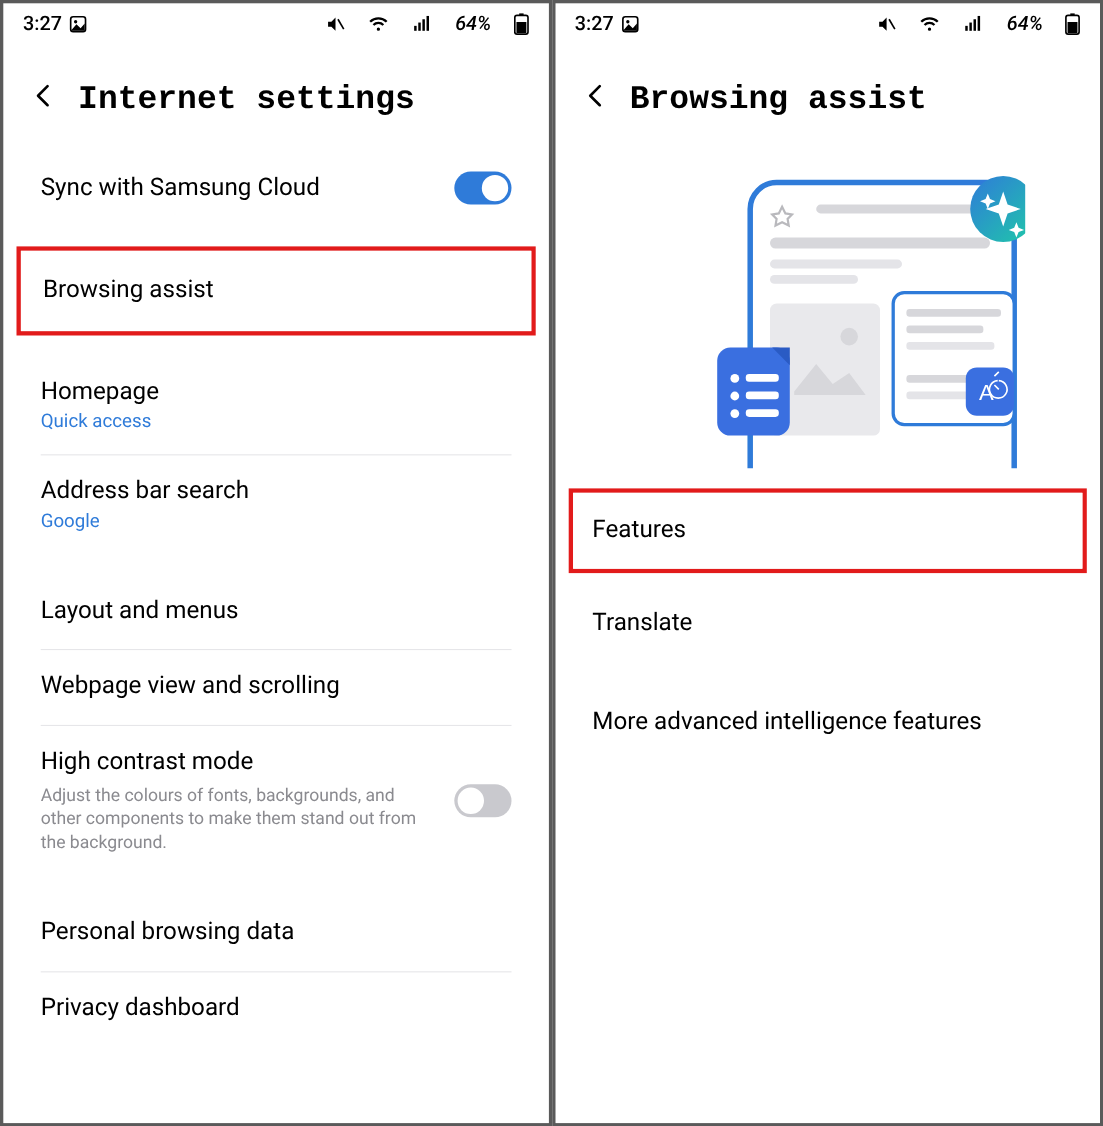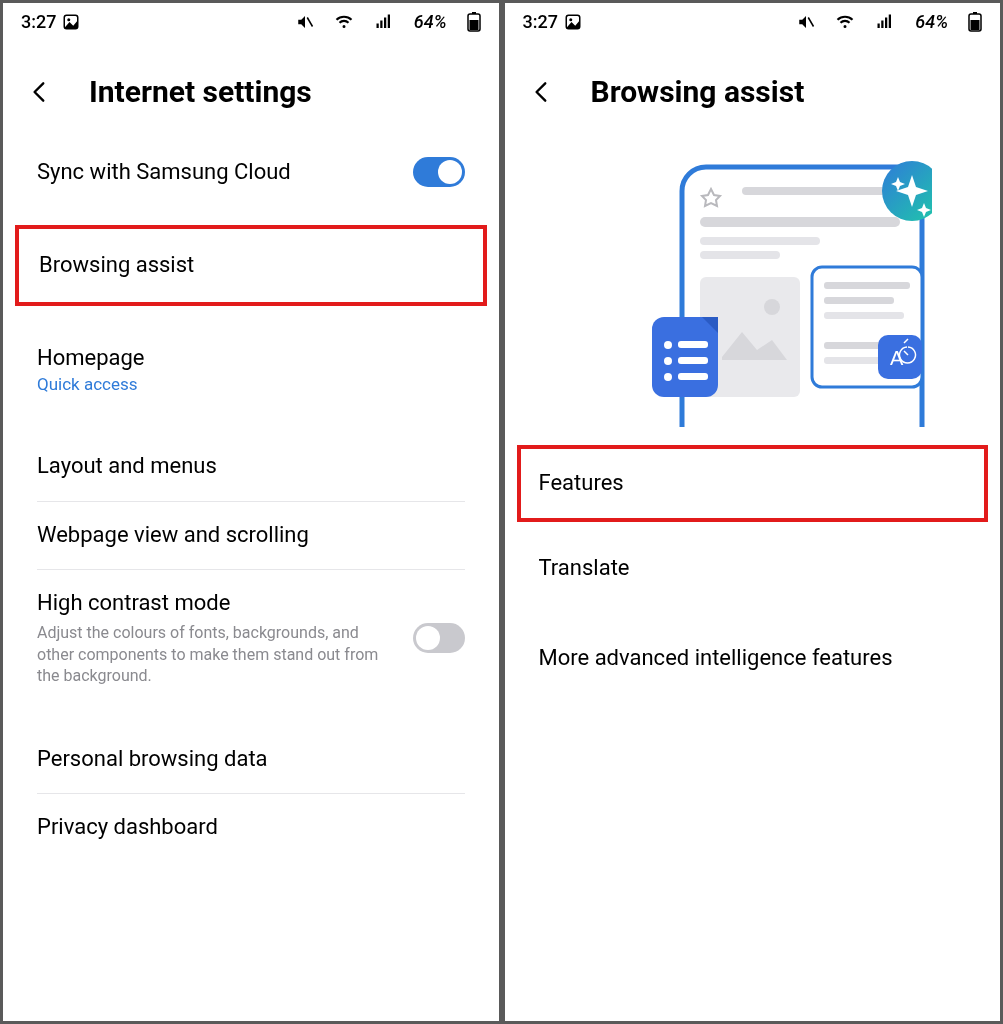--- a/index.html
+++ b/index.html
@@ -30,23 +30,24 @@
     font-weight: 500;
     color: #000;
   }
   .statusbar .left { display: flex; align-items: center; gap: 6px; }
   .statusbar .right { display: flex; align-items: center; gap: 20px; font-style: italic; }
   .sb-icon { display: inline-flex; align-items: center; }
   .sb-icon svg { display: block; }
   
   .header {
     display: flex;
-    align-items: center;
-    gap: 36px;
+    align-items: flex-start;
+    gap: 18px;
     padding: 36px 24px 28px;
+    font-family: Liberation Mono, monospace;
   }
   .header-title {
     font-size: 30px;
     font-weight: 700;
     color: #000;
   }
   .back-btn { display: inline-flex; }
   
   .card {
     background: #fff;
@@ -221,20 +222,26 @@
       <div class="row">
         <div class="row-title">Browsing assist</div>
       </div>
     </div>
 
     <div class="card">
       <div class="row">
         <div class="row-text">
           <div class="row-title">Homepage</div>
           <div class="row-sub">Quick access</div>
+        </div>
+      </div>
+      <div class="row">
+        <div class="row-text">
+          <div class="row-title">Address bar search</div>
+          <div class="row-sub">Google</div>
         </div>
       </div>
     </div>
 
     <div class="card">
       <div class="row">
         <div class="row-title">Layout and menus</div>
       </div>
       <div class="row">
         <div class="row-title">Webpage view and scrolling</div>

